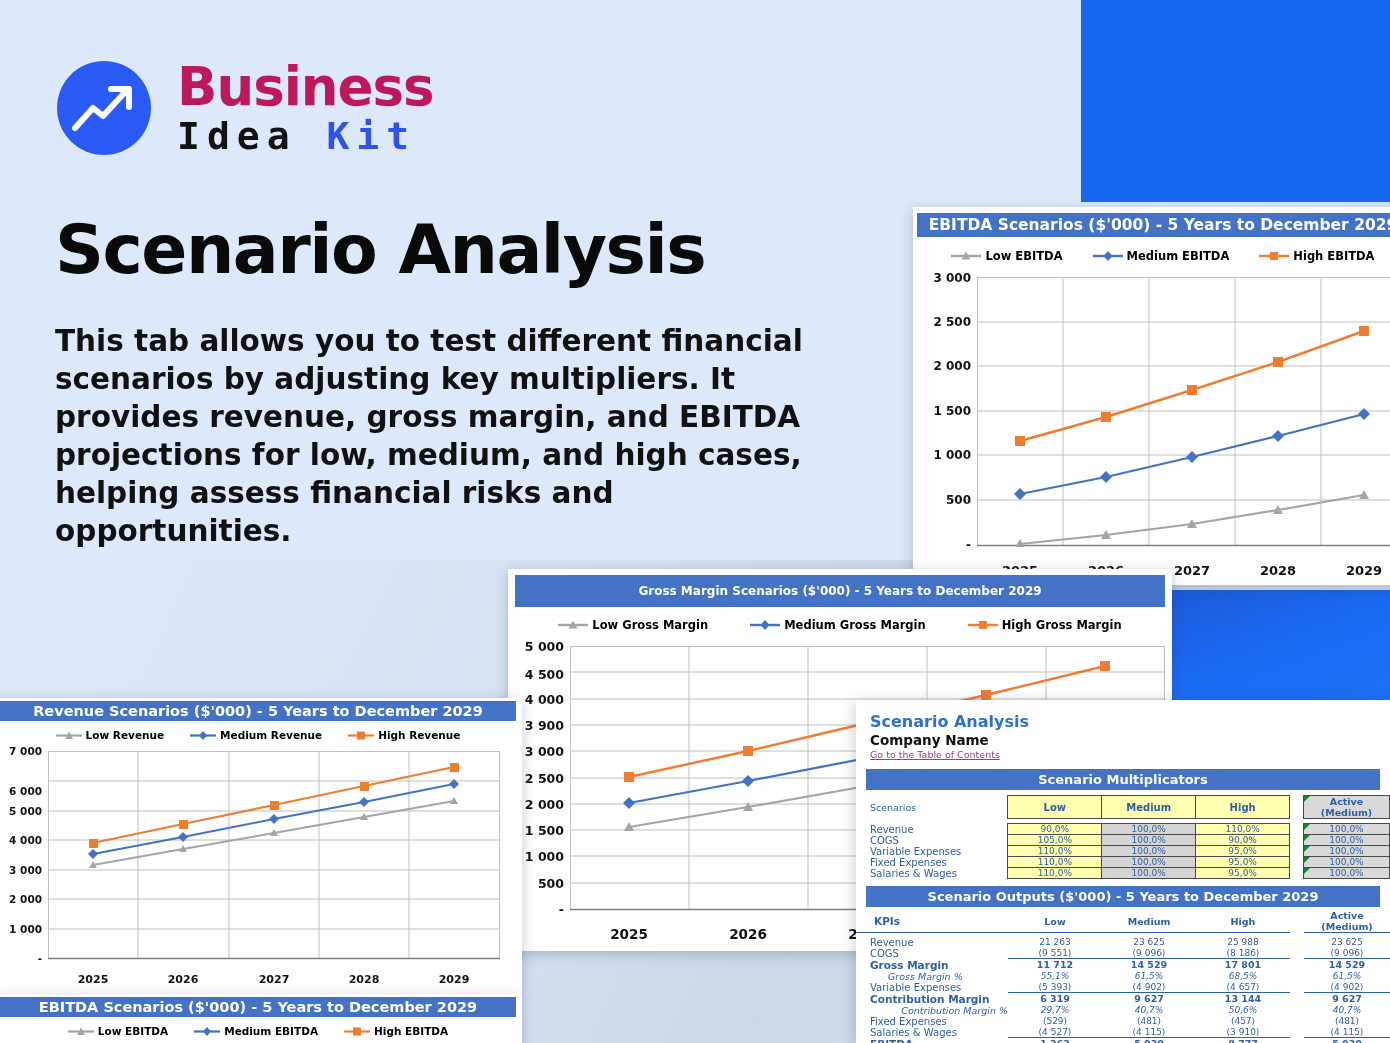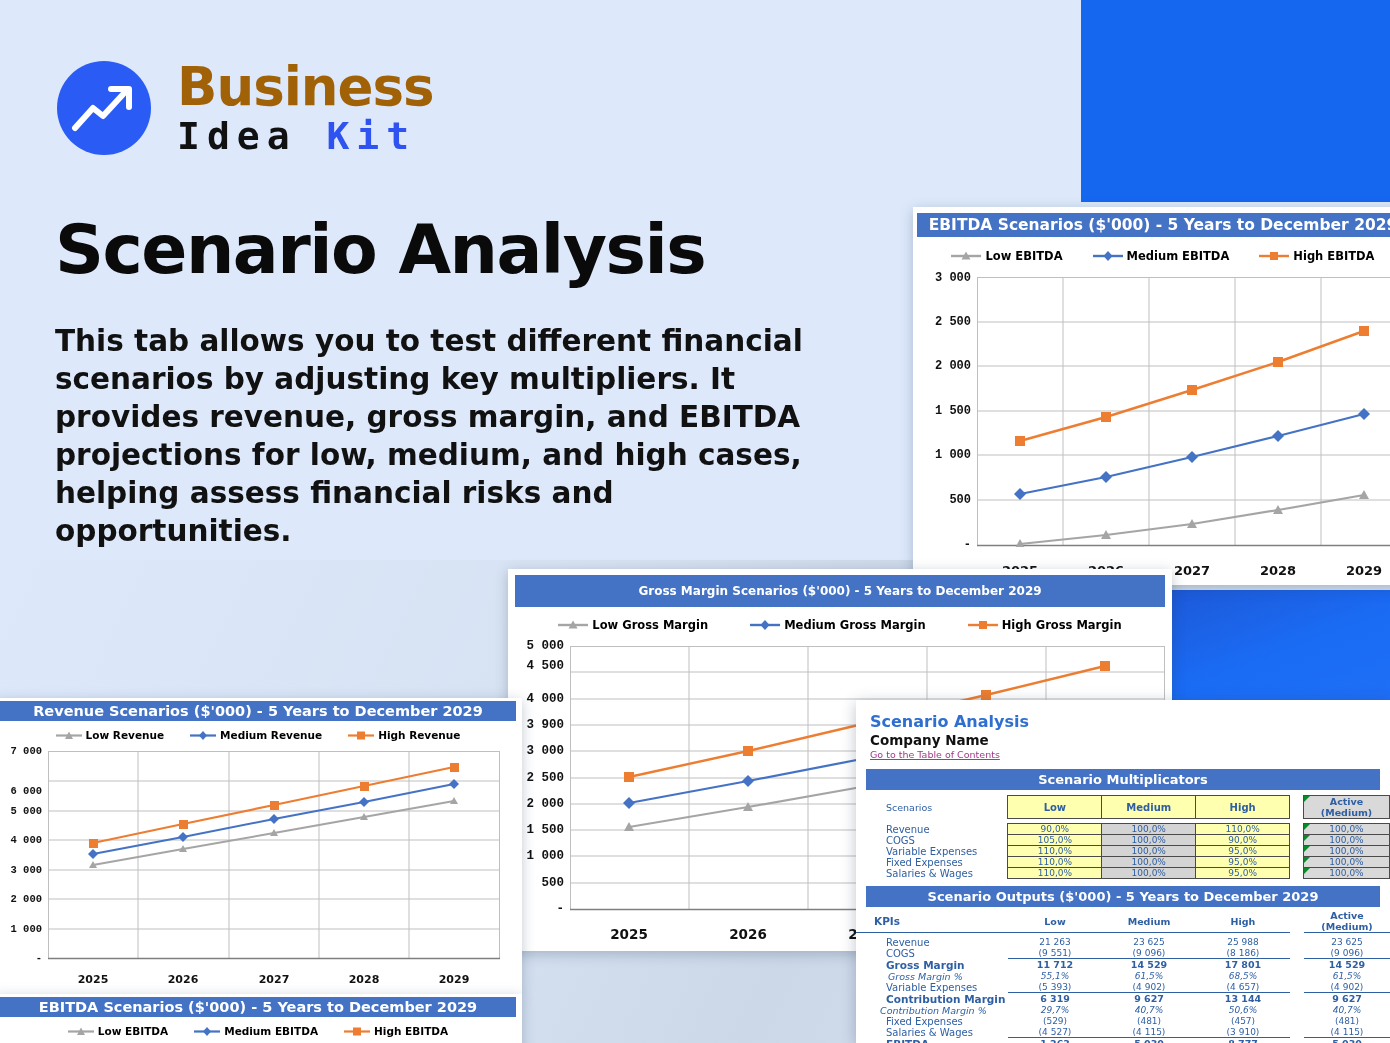--- a/index.html
+++ b/index.html
@@ -15,21 +15,21 @@
      background:linear-gradient(160deg,#1d59d8 0%,#1a6cf5 55%,#1f6ef6 100%);}
   
   #bg-wash{position:absolute;left:0;top:560px;width:1390px;height:483px;
      background:linear-gradient(115deg,#dde9fb 0%,#d7e3f3 35%,#ccd8e8 60%,#dbe6f6 100%);}
 
   
   #brand{position:absolute;left:57px;top:60px;display:flex;align-items:center;gap:26px;}
   #brand-mark{width:94px;height:94px;border-radius:50%;background:#2a5bf5;
      display:flex;align-items:center;justify-content:center;flex:0 0 auto;}
   #brand-text{line-height:1;}
-  #brand-line1{font-size:53px;font-weight:bold;letter-spacing:-1px;color:#a16207;
+  #brand-line1{font-size:53px;font-weight:bold;letter-spacing:-1px;color:#be185d;
      font-family:"DejaVu Sans", sans-serif;}
   #brand-line2{font-size:38px;font-weight:bold;letter-spacing:7px;color:#111;
      font-family:"DejaVu Sans Mono", monospace;margin-top:4px;}
   #brand-kit{color:#2f53f0;}
 
   
   #page-title{position:absolute;left:55px;top:210px;font-size:68px;font-weight:bold;
      color:#0a0a0a;letter-spacing:-1.5px;font-family:"DejaVu Sans", sans-serif;}
   #page-desc{position:absolute;left:55px;top:322px;width:800px;font-size:29.5px;
      font-weight:bold;line-height:1.29;color:#111;font-family:"DejaVu Sans", sans-serif;}
@@ -38,38 +38,38 @@
   .chart-panel{position:absolute;background:#fff;
      box-shadow:0 3px 12px rgba(40,60,90,.28);overflow:hidden;}
   .chart-title{background:#4472c4;color:#fff;font-weight:bold;text-align:center;
      font-family:"DejaVu Sans", sans-serif;white-space:nowrap;}
   .legend{display:flex;justify-content:center;gap:26px;align-items:center;
      font-weight:bold;font-family:"DejaVu Sans", sans-serif;white-space:nowrap;}
   .legend-item{display:flex;align-items:center;gap:4px;}
   .plot-wrap{position:relative;}
   .ylabels{position:absolute;text-align:right;font-weight:bold;
      font-family:"DejaVu Sans", sans-serif;color:#111;}
-  .ylabels div{position:absolute;right:0;transform:translateY(-50%);white-space:nowrap;font-family:Liberation Mono, monospace;}
+  .ylabels div{position:absolute;right:0;transform:translateY(-50%);white-space:nowrap;}
   .xlabels{position:absolute;font-weight:bold;font-family:"DejaVu Sans", sans-serif;color:#111;}
   .xlabels div{position:absolute;transform:translateX(-50%);white-space:nowrap;}
   svg{display:block;}
 
   
   #sheet-panel{position:absolute;left:856px;top:700px;width:534px;height:343px;
      background:#fff;box-shadow:0 3px 14px rgba(40,60,90,.3);overflow:hidden;
      font-family:"DejaVu Sans", sans-serif;}
   #sheet-head{padding:12px 0 0 14px;}
   #sheet-h1{color:#2f6fd0;font-size:16px;font-weight:bold;}
   #sheet-h2{color:#111;font-size:13.5px;font-weight:bold;margin-top:1px;}
   #sheet-link{color:#a03a8a;font-size:9.5px;text-decoration:underline;margin-top:1px;}
   .band{background:#4472c4;color:#fff;font-weight:bold;text-align:center;
      font-size:13px;padding:3px 0;}
   table{border-collapse:collapse;width:100%;font-size:9px;color:#2e5fa3;}
   td,th{padding:0;}
-  .rowlabel{padding-left:30px;text-align:left;white-space:nowrap;font-weight:normal;}
+  .rowlabel{padding-left:14px;text-align:left;white-space:nowrap;font-weight:normal;}
   .cell{text-align:center;}
   .hdr{font-weight:bold;text-align:center;color:#2e5fa3;}
   .yellow{background:#ffffb0;border:1.4px solid #4a4a4a;}
   .grey{background:#d4d4d4;border:1.4px solid #4a4a4a;}
   .active{background:#d9d9d9;border:1.4px solid #4a4a4a;position:relative;}
   .active::before{content:"";position:absolute;left:0;top:0;border-left:6px solid #0a8a2a;
      border-bottom:6px solid transparent;}
   .bold{font-weight:bold;}
   .ital{font-style:italic;}
   .indent{padding-left:24px;}
@@ -208,21 +208,21 @@
     <div class="ylabels" style="left:0;top:0;width:56px;height:263px;font-size:12.5px;">
       <div style="top:263px;">-</div>
         <div style="top:237px;">500</div>
         <div style="top:210px;">1 000</div>
       <div style="top:184px;">1 500</div>
         <div style="top:158px;">2 000</div>
         <div style="top:132px;">2 500</div>
       <div style="top:105px;">3 000</div>
         <div style="top:79px;">3 900</div>
         <div style="top:53px;">4 000</div>
-      <div style="top:20px;">4 500</div>
+      <div style="top:28px;">4 500</div>
         <div style="top:0px;">5 000</div>
     </div>
     <svg width="595" height="270" style="position:absolute;left:62px;top:-4px;">
       <rect x="0.5" y="4.5" width="594" height="263" fill="none" stroke="#bfbfbf" stroke-width="1"></rect>
       <line x1="0" y1="30" x2="595" y2="30" stroke="#bfbfbf"></line>
         <line x1="0" y1="57" x2="595" y2="57" stroke="#bfbfbf"></line>
       <line x1="0" y1="83" x2="595" y2="83" stroke="#bfbfbf"></line>
         <line x1="0" y1="109" x2="595" y2="109" stroke="#bfbfbf"></line>
       <line x1="0" y1="136" x2="595" y2="136" stroke="#bfbfbf"></line>
         <line x1="0" y1="162" x2="595" y2="162" stroke="#bfbfbf"></line>
@@ -519,21 +519,21 @@
     </tr>
     <tr>
       <td class="rowlabel bold" style="font-size:10.5px;">Contribution Margin</td>
       <td class="cell bold" style="font-size:9.5px;">6 319</td>
       <td class="cell bold" style="font-size:9.5px;">9 627</td>
       <td class="cell bold" style="font-size:9.5px;">13 144</td>
       <td></td>
       <td class="cell bold" style="font-size:9.5px;">9 627</td>
     </tr>
     <tr>
-      <td class="rowlabel ital indent" style="font-size:9.5px;">Contribution Margin %</td>
+      <td class="rowlabel ital indent" style="font-size:9.5px;text-align:right;">Contribution Margin %</td>
       <td class="cell ital">29,7%</td>
       <td class="cell ital">40,7%</td>
       <td class="cell ital">50,6%</td>
       <td></td>
       <td class="cell ital">40,7%</td>
     </tr>
     <tr>
       <td class="rowlabel" style="font-size:10px;">Fixed Expenses</td>
       <td class="cell">(529)</td>
       <td class="cell">(481)</td>

